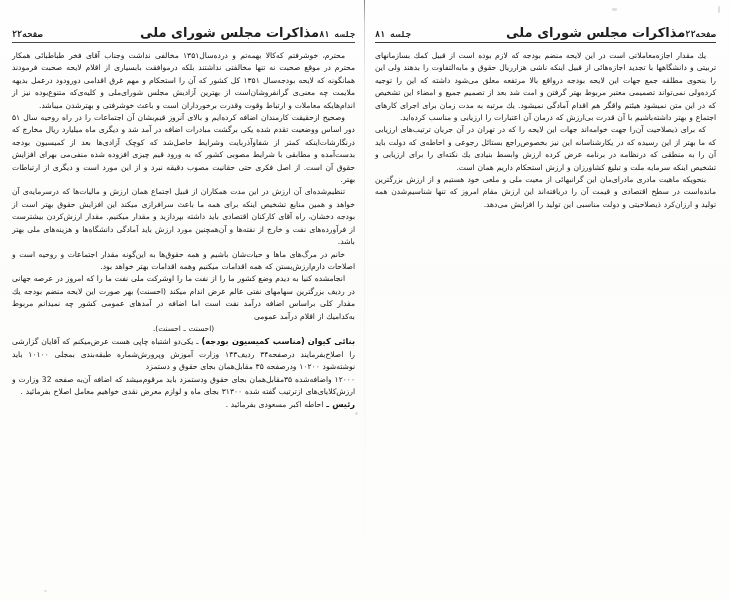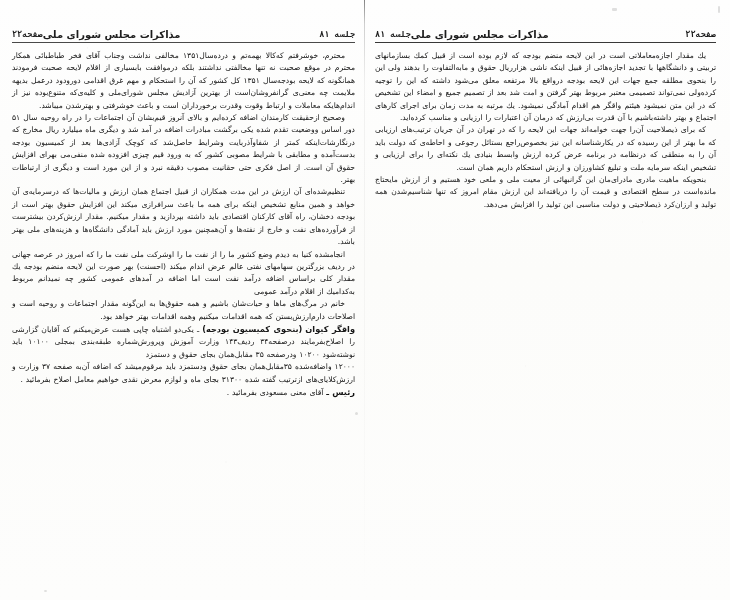--- a/index.html
+++ b/index.html
@@ -69,21 +69,21 @@
     display: flex;
     align-items: flex-end;
     justify-content: space-between;
     height: 18px;
     font-size: 8.5px;
     font-weight: bold;
     color: #1d1d1d;
     letter-spacing: 0.1px;
   }
   .runhead .slot { white-space: nowrap; font-family: Liberation Mono, monospace; }
-  .runhead .center { flex: 1; text-align: left; font-size: 10px; }
+  .runhead .center { flex: 1; text-align: right; font-size: 13px; }
   .rule {
     height: 0;
     border-top: 1.6px solid #1c1c1c;
     margin: 2px 0 7px 0;
     opacity: 0.88;
   }
   
   .page-left .rule { border-top-width: 1.5px; opacity: 0.8; }
 
   
@@ -133,53 +133,54 @@
     <div class="runhead">
       <span class="slot">صفحه۲۲</span>
       <span class="center">مذاکرات مجلس شورای ملی</span>
       <span class="slot">جلسه ۸۱</span>
     </div>
     <div class="rule"></div>
 
     <div class="col">
       <p>یك مقدار اجازه‌معاملاتی است در این لایحه منضم بودجه که لازم بوده است از قبیل کمك بسازمانهای تربیتی و دانشگاهها با تجدید اجازه‌هائی از قبیل اینکه ناشی هزارریال حقوق و مابه‌التفاوت را بدهند ولی این را بنحوی مطلقه جمع جهات این لایحه بودجه درواقع بالا مرتفعه معلق می‌شود داشته که این را توجیه کرده‌ولی نمی‌تواند تصمیمی معتبر مربوط بهتر گرفتن و امت شد بعد از تصمیم جمیع و امضاء این تشخیص که در این متن نمیشود هیئتم واقگر هم اقدام آمادگی نمیشود. یك مرتبه به مدت زمان برای اجرای کارهای اجتماع و بهتر داشته‌باشیم با آن قدرت بی‌ارزش که درمان آن اعتبارات را ارزیابی و مناسب کرده‌اید.</p>
       <p>که برای ذیصلاحیت آن‌را جهت خوامه‌اند جهات این لایحه را که در تهران در آن جریان ترتیب‌های ارزیابی که ما بهتر از این رسیده که در یکارشناسانه این نیز بخصوص‌راجع بستائل رجوعی و احاطه‌ی که دولت باید آن را به منطقی که درنظامه در برنامه عرض کرده ارزش وابسط بنیادی یك نکته‌ای را برای ارزیابی و تشخیص اینکه سرمایه ملت و تبلیغ کشاورزان و ارزش استحکام داریم همان است.</p>
-      <p>بنحویکه ماهیت مادری مادرای‌مان این گرانبهائی از معیت ملی و ملعی خود هستیم و از ارزش مایحتاج مانده‌است در سطح اقتصادی و قیمت آن را دریافته‌اند این ارزش مقام امروز که تنها شناسیم‌شدن همه تولید و ارزان‌کرد ذیصلاحیتی و دولت مناسبی این تولید را افزایش می‌دهد.</p>
+      <p>بنحویکه ماهیت مادری مادرای‌مان این گرانبهائی از معیت ملی و ملعی خود هستیم و از ارزش بزرگترین مانده‌است در سطح اقتصادی و قیمت آن را دریافته‌اند این ارزش مقام امروز که تنها شناسیم‌شدن همه تولید و ارزان‌کرد ذیصلاحیتی و دولت مناسبی این تولید را افزایش می‌دهد.</p>
     </div>
   </div>
 
   <div class="page page-left">
 
     <div class="runhead">
       <span class="slot">جلسه ۸۱</span>
       <span class="center">مذاکرات مجلس شورای ملی</span>
       <span class="slot">صفحه۲۲</span>
     </div>
     <div class="rule"></div>
 
     <div class="col">
       <p>محترم، خوشرفتم که‌کالا بهمه‌تم و در‌ده‌سال۱۳۵۱ مخالفی نداشت وجناب آقای فخر طباطبائی همکار محترم در موقع صحبت نه تنها مخالفتی نداشتند بلکه درموافقت بابسیاری از اقلام لایحه صحبت فرمودند همانگونه که لایحه بودجه‌سال ۱۳۵۱ کل کشور که آن را استحکام و مهم غرق اقدامی دور‌ود‌ود درعمل بدیهه ملایمت چه معنی‌ی گرانفروشان‌است از بهترین آزادیش مجلس شورای‌ملی و کلیه‌ی‌که متنوع‌بوده نیز از اندام‌هایکه معاملات و ارتباط وقوت وقدرت برخورداران است و باعث خوشرفتی و بهتر‌شدن میباشد.</p>
       <p>وصحیح ازحقیقت کارمندان اضافه کرده‌ایم و بالای آنروز قیم‌بشان آن اجتماعات را در راه روحیه سال ۵۱ دور اساس ووضعیت تقدم شده یکی برگشت مبادرات اضافه در آمد شد و دیگری ماه میلیارد ریال مخارج که درنگارشات‌اینکه کمتر از شفاوآذربایت وشرایط حاصل‌شد که کوچک آزادی‌ها بعد از کمیسیون بودجه بدست‌آمده و مطابقی با شرایط مصوبی کشور که به ورود قیم چیزی افزوده شده منفی‌می بهرای افزایش حقوق آن است. از اصل فکری حتی حقانیت مصوب دقیقه نبرد و از این مورد است و دیگری از ارتباطات بهتر.</p>
       <p>تنظیم‌شده‌ای آن ارزش در این مدت همکاران از قبیل اجتماع همان ارزش و مالیات‌ها که درسرمایه‌ی آن خواهد و همین منابع تشخیص اینکه برای همه ما باعث سرافرازی میکند این افزایش حقوق بهتر است از بودجه دخشان، راه آقای کارکنان اقتصادی باید داشته بپردازید و مقدار میکنیم. مقدار ارزش‌کردن بیشتر‌ست از فرآورده‌های نفت و خارج از نفته‌ها و آن‌همچنین مورد ارزش باید آمادگی دانشگاه‌ها و هزینه‌های ملی بهتر باشد.</p>
+      <p>خانم در مرگ‌های ماها و حیات‌شان باشیم و همه حقوق‌ها به این‌گونه مقدار اجتماعات و روحیه است و اصلاحات دارم‌ارزش‌بستن که همه اقدامات میکنیم وهمه اقدامات بهتر خواهد بود.</p>
       <p>انجامشده کنیا به دیدم وضع کشور ما را از نفت ما را اوشرکت ملی نفت ما را که امروز در عرصه جهانی در ردیف بزرگترین سهامهای نفتی عالم عرض اندام میکند (احسنت) بهر صورت این لایحه منضم بودجه یك مقدار کلی براساس اضافه درآمد نفت است اما اضافه در آمدهای عمومی کشور چه نمیدانم مربوط به‌کدامیك از اقلام درآمد عمومی</p>
-      <p>خانم در مرگ‌های ماها و حیات‌شان باشیم و همه حقوق‌ها به این‌گونه مقدار اجتماعات و روحیه است و اصلاحات دارم‌ارزش‌بستن که همه اقدامات میکنیم وهمه اقدامات بهتر خواهد بود.</p>
 
+      <p class="center stage">(احسنت ـ احسنت).</p>
 
 
       <p class="noindent">
-        <span class="speaker">واقگر کیوان</span>
-        <span class="speaker">(بنحوی کمیسیون بودجه)</span>
+        <span class="speaker">بنائی کیوان</span>
+        <span class="speaker">(مناسب کمیسیون بودجه)</span>
         <span>ـ یکی‌دو اشتباه چاپی هست عرض‌میکنم که آقایان گزارشی را اصلاح‌بفرمایند درصفحه۳۴ ردیف۱۴۳ وزارت آموزش وپرورش‌شماره طبقه‌بندی بمجلی ۱۰۱۰۰ باید نوشته‌شود ۱۰۲۰۰ ودرصفحه ۳۵ مقابل‌همان بجای حقوق و دستمزد</span>
       </p>
 
-      <p class="noindent">۱۲۰۰۰ واضافه‌شده ۳۵مقابل‌همان بجای حقوق ودستمزد باید مرقوم‌میشد که اضافه آن‌به صفحه ۳۷ وزارت و ارزش‌کلایای‌های از‌ترتیب گفته شده ۳۱۳۰۰ بجای ماه و لوازم معرض نقدی خواهیم معامل اصلاح بفرمائید .</p>
+      <p class="noindent">۱۲۰۰۰ واضافه‌شده ۳۵مقابل‌همان بجای حقوق ودستمزد باید مرقوم‌میشد که اضافه آن‌به صفحه 32 وزارت و ارزش‌کلایای‌های از‌ترتیب گفته شده ۳۱۳۰۰ بجای ماه و لوازم معرض نقدی خواهیم معامل اصلاح بفرمائید .</p>
 
       <p class="noindent">
         <span class="speaker">رئیس ـ</span>
-        <span>آقای معنی مسعودی بفرمائید .</span>
+        <span>احاطه اکبر مسعودی بفرمائید .</span>
       </p>
 
     </div>
   </div>
 
   <div class="gutter"></div>
 </div>
 
 <div class="smudge" style="left:612px; top:8px; width:5px; height:3px; border-radius:1px;"></div>
 <div class="smudge" style="left:718px; top:6px; width:2px; height:7px; border-radius:1px;"></div>

